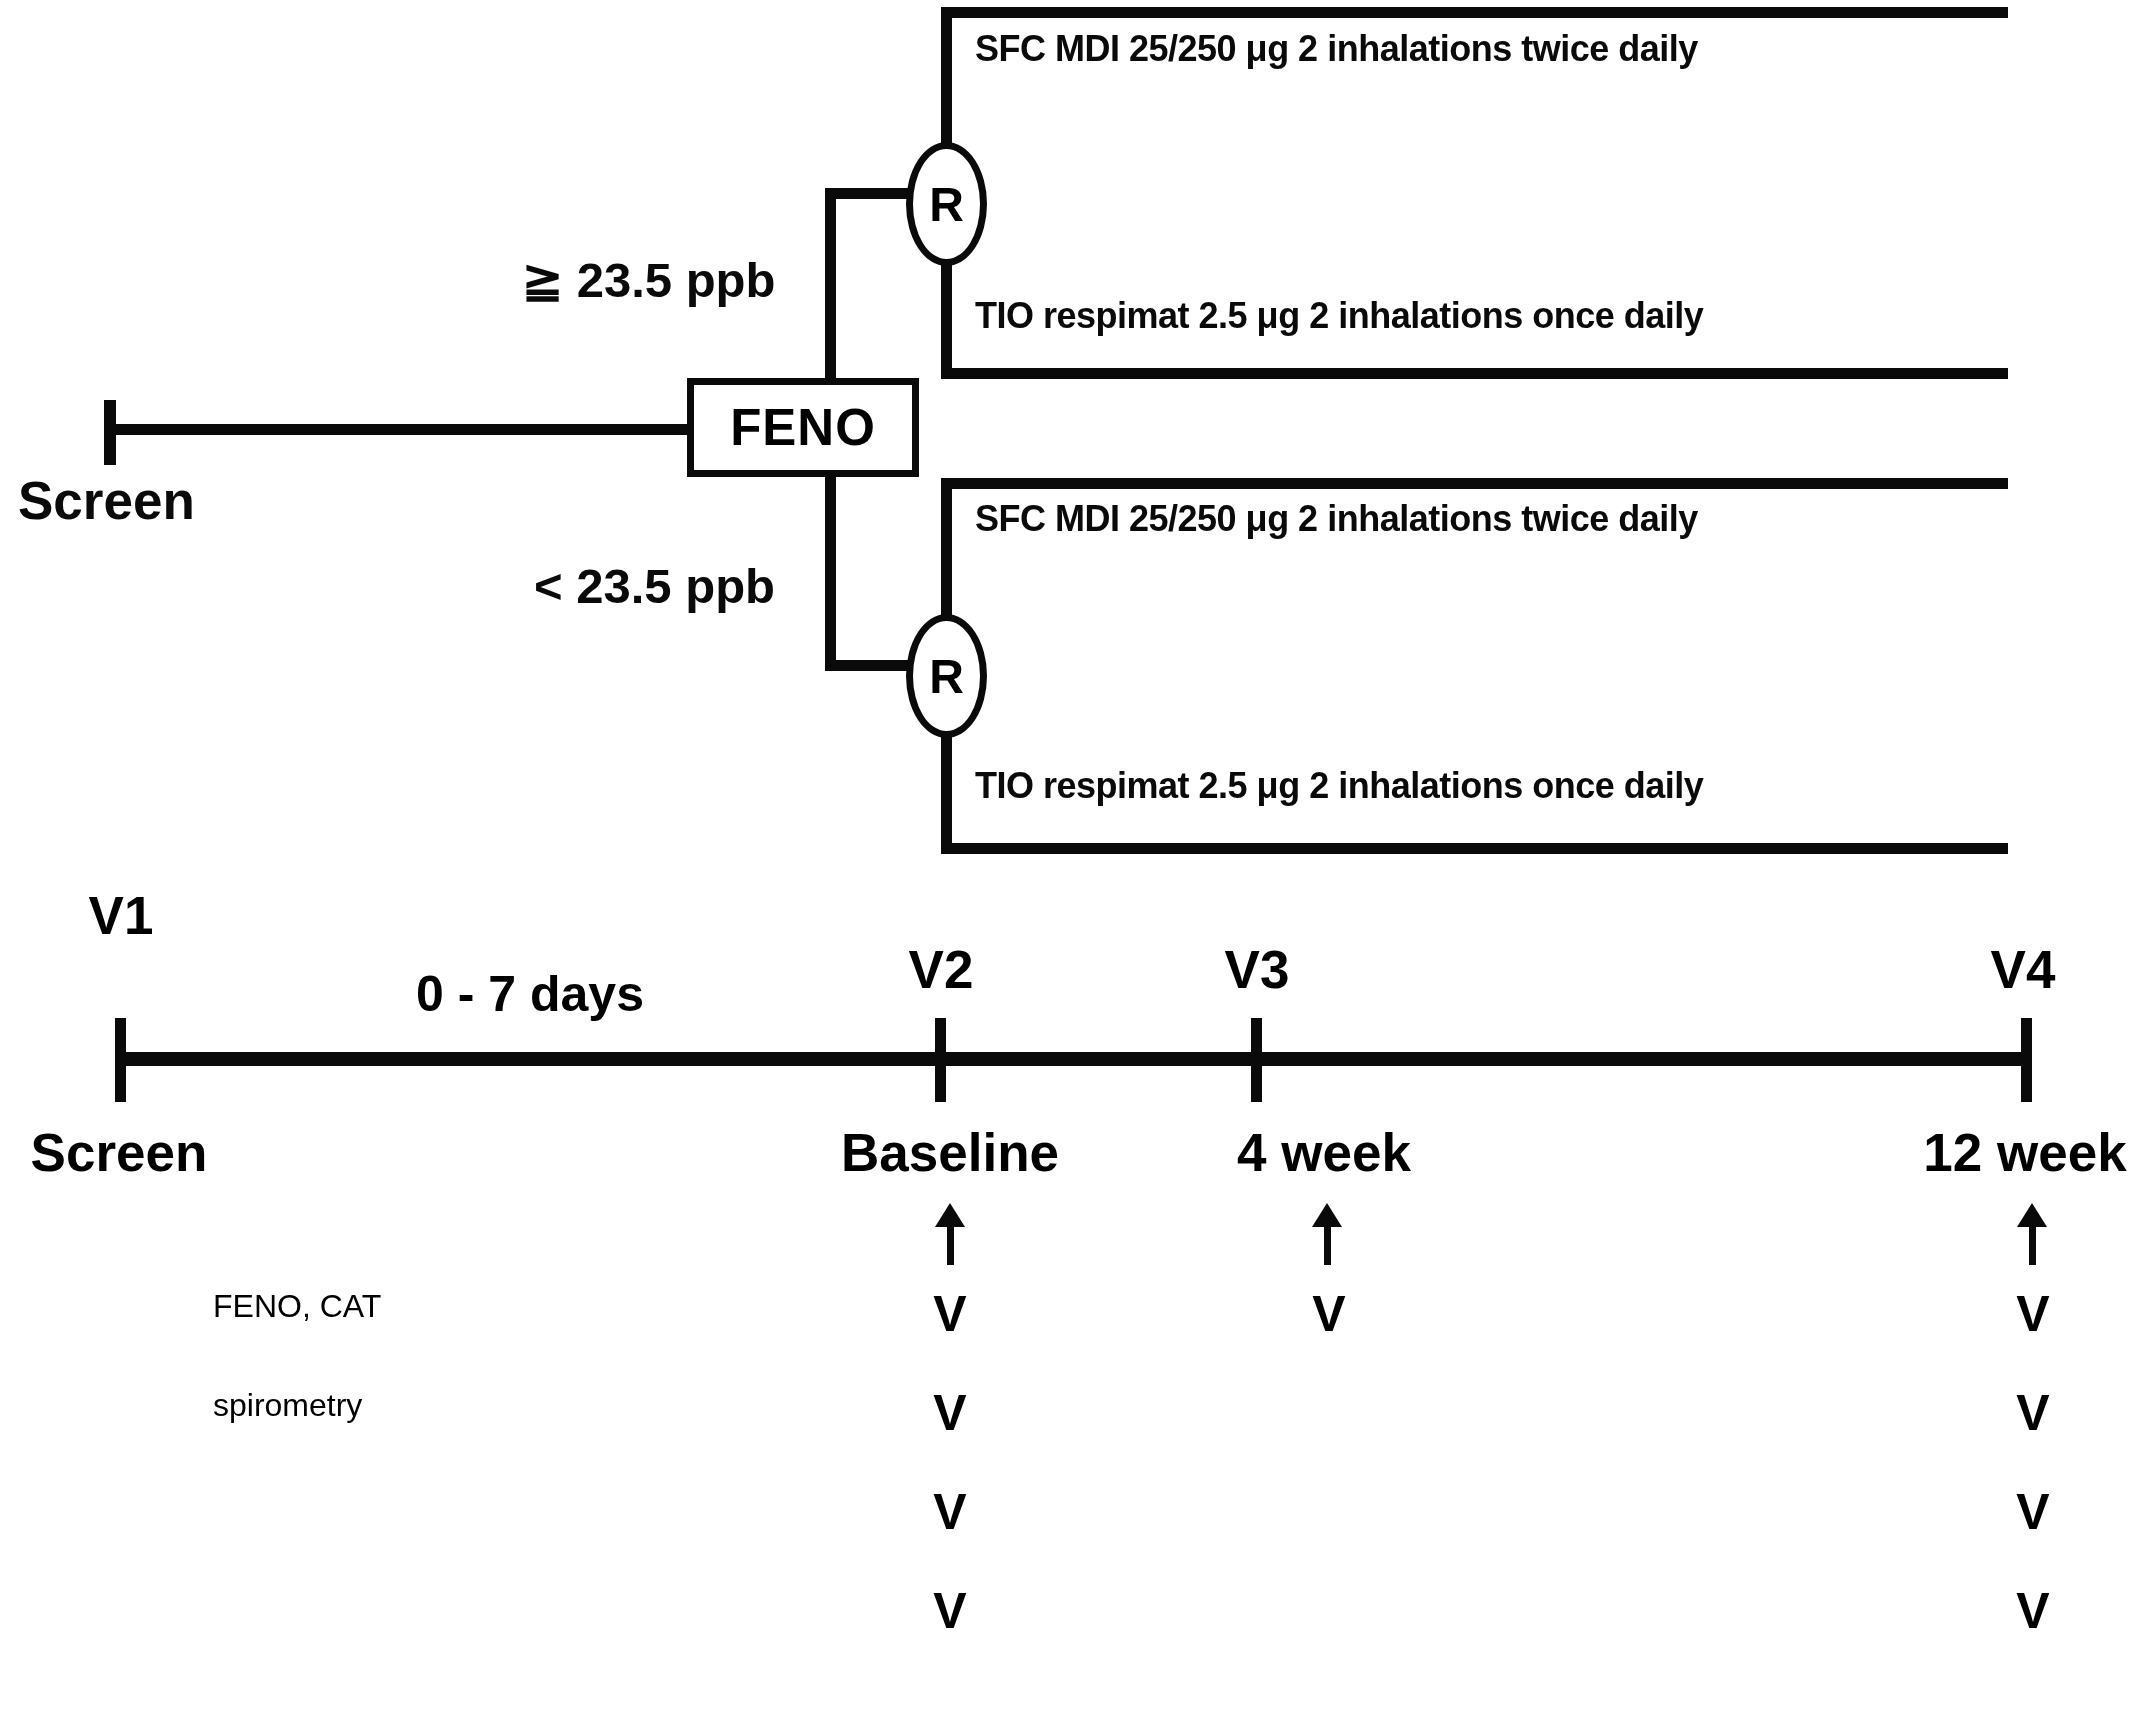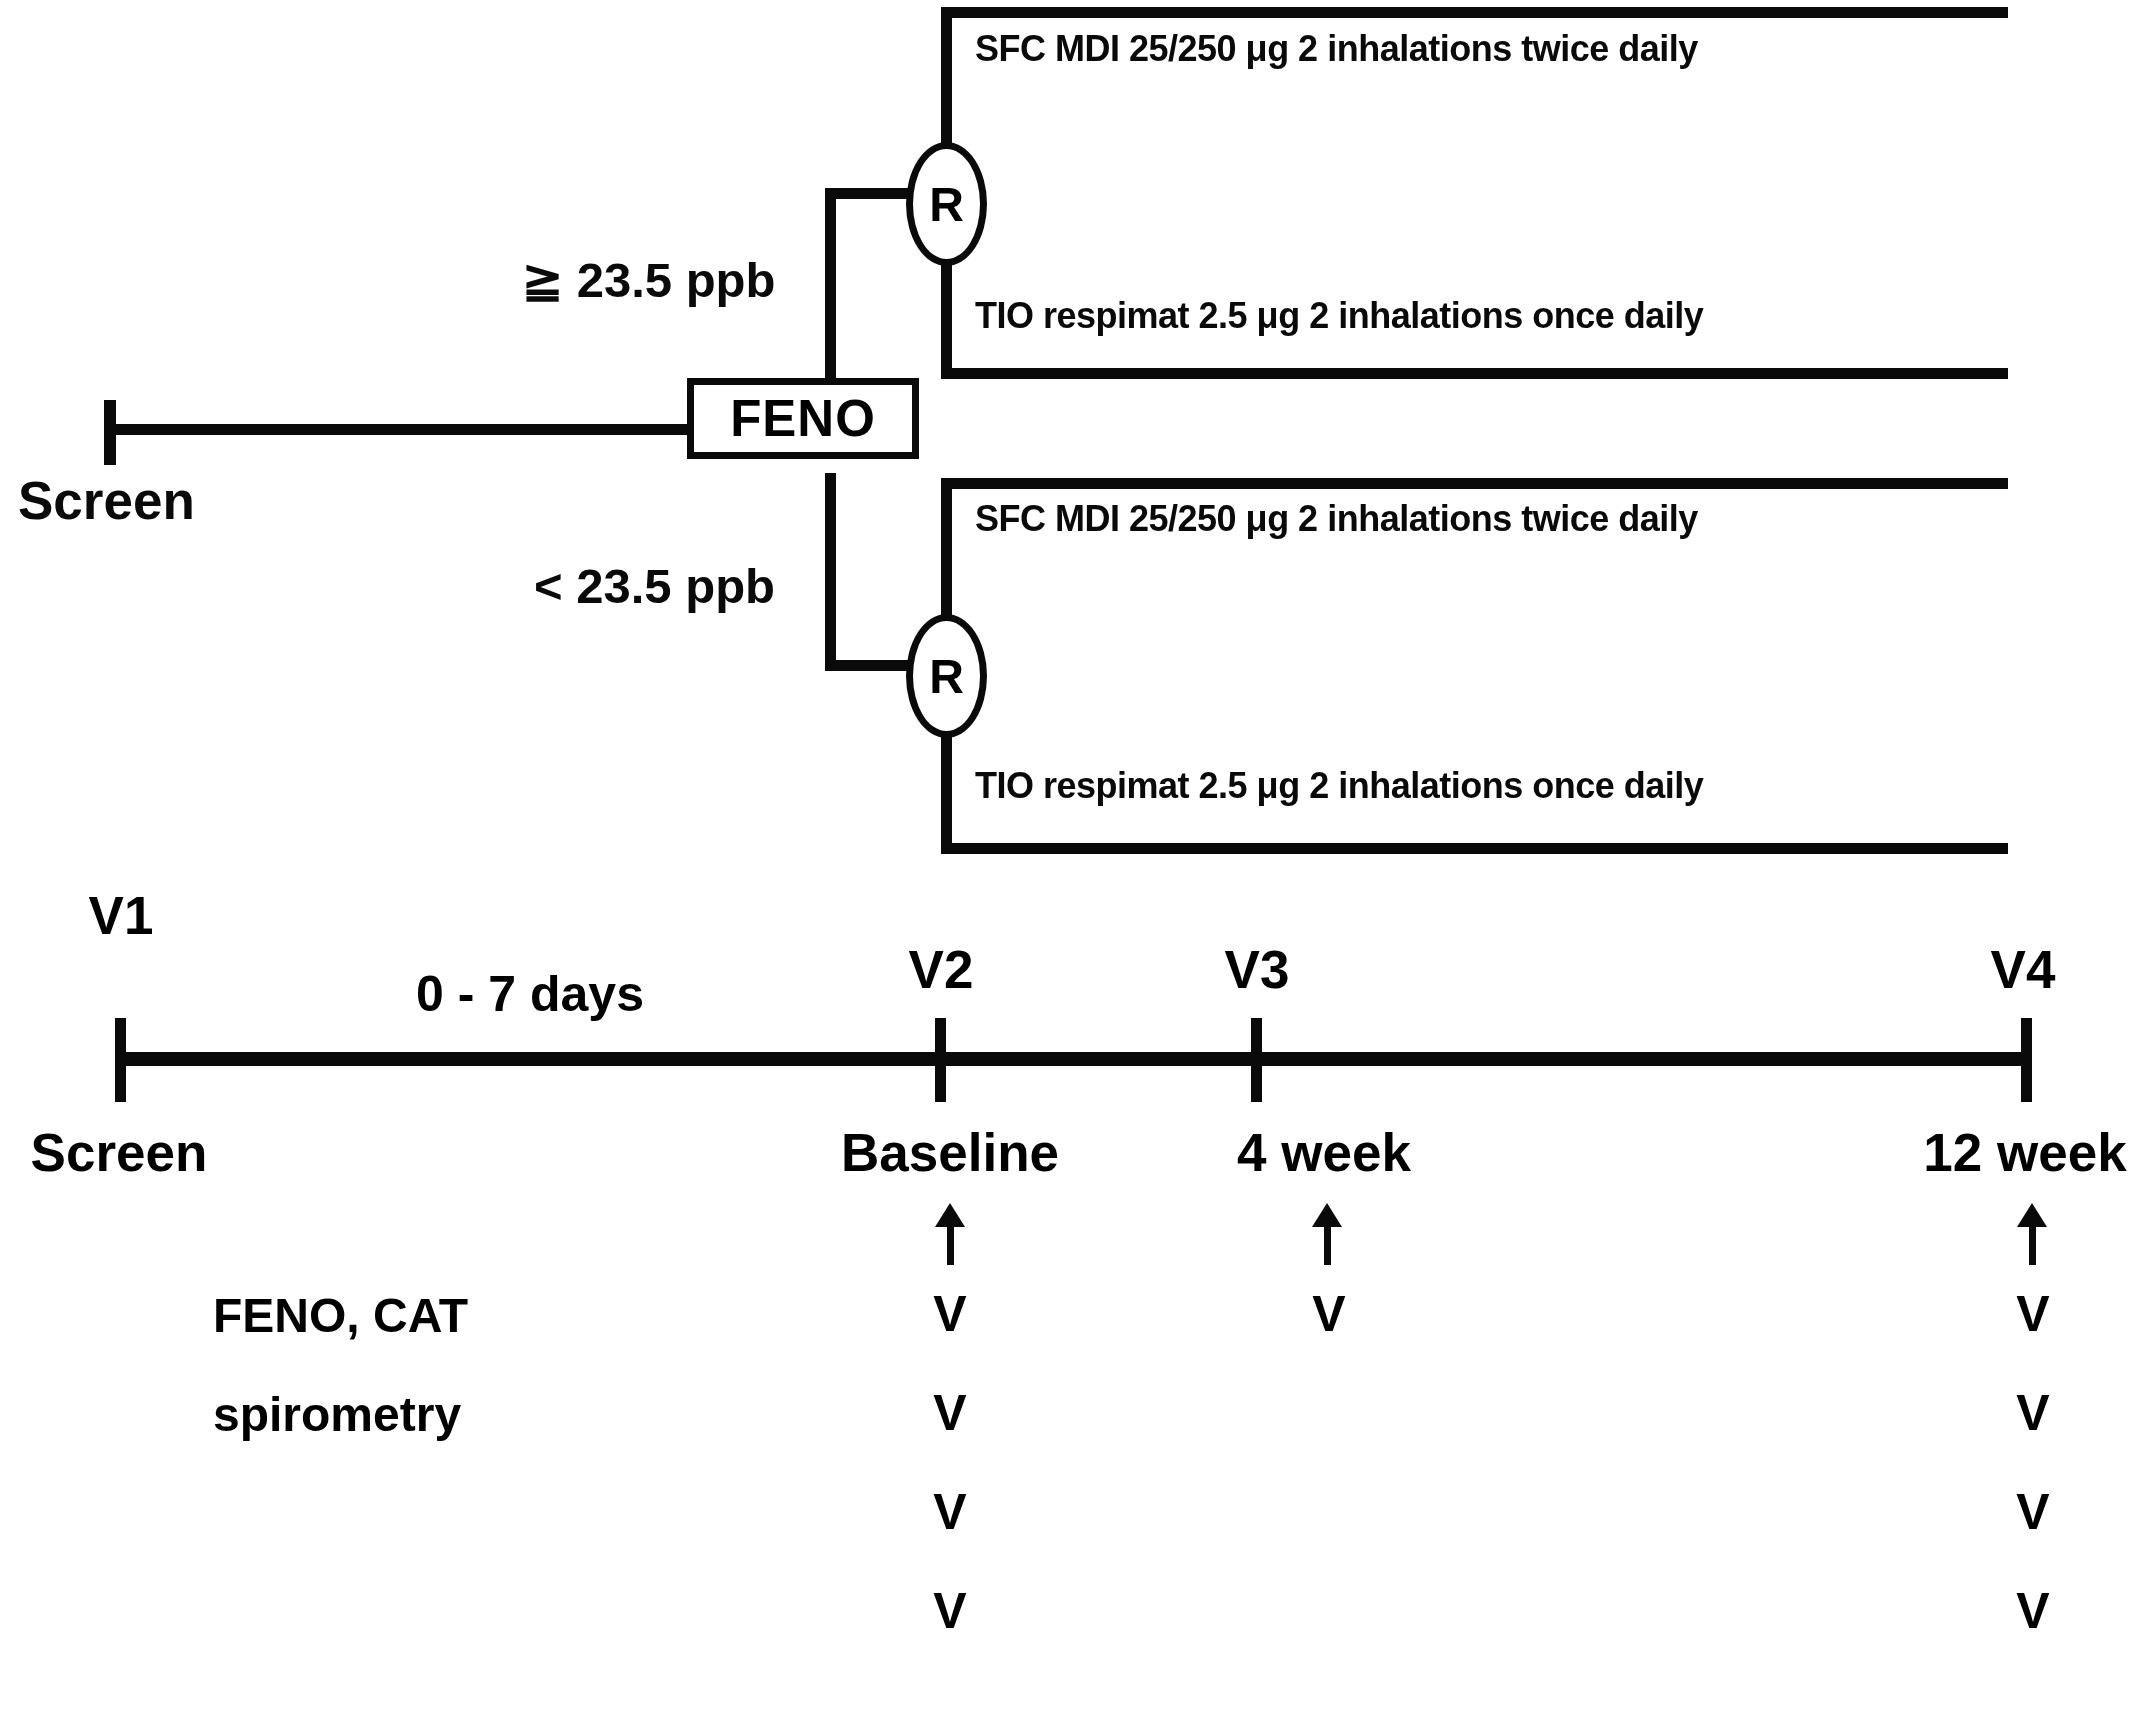--- a/index.html
+++ b/index.html
@@ -110,43 +110,43 @@
     width: 0;
     height: 0;
     left: -15px;
     top: 0;
     border-left: 15px solid transparent;
     border-right: 15px solid transparent;
     border-bottom: 24px solid #0a0a0a;
   }
   .assess-label {
     position: absolute;
-    font-size: 48px;
-    font-weight: bold;
+    font-size: 32px;
+    font-weight: normal;
     line-height: 1.22;
     white-space: pre-line;
   }
   .span-label {
     position: absolute;
     font-size: 50px;
     font-weight: bold;
     transform: translateX(-50%);
   }
 </style>
 </head>
 <body>
 
 <div id="page">
 
   <div class="rule" style="left:104px; top:400px; width:12px; height:65px;"></div>
 
   <div class="rule" style="left:104px; top:424px; width:586px; height:11px;"></div>
   <div class="lbl" style="left:18px; top:473px; font-size:53px;">Screen</div>
 
-  <div class="feno-box" style="left:687px; top:378px; width:232px; height:81px;">FENO</div>
+  <div class="feno-box" style="left:687px; top:378px; width:232px; height:99px;">FENO</div>
 
   <div class="rule" style="left:825px; top:188px; width:11px; height:194px;"></div>
 
   <div class="rule" style="left:825px; top:188px; width:109px; height:11px;"></div>
 
   <div class="r-node" style="left:906px; top:142px; width:81px; height:124px;">R</div>
 
   <div class="rule" style="left:941px; top:14px; width:11px; height:139px;"></div>
   <div class="rule" style="left:941px; top:7px; width:1067px; height:11px;"></div>
   <div class="lbl flow-text" style="left:975px; top:30px;">SFC MDI 25/250 μg 2 inhalations twice daily</div>

